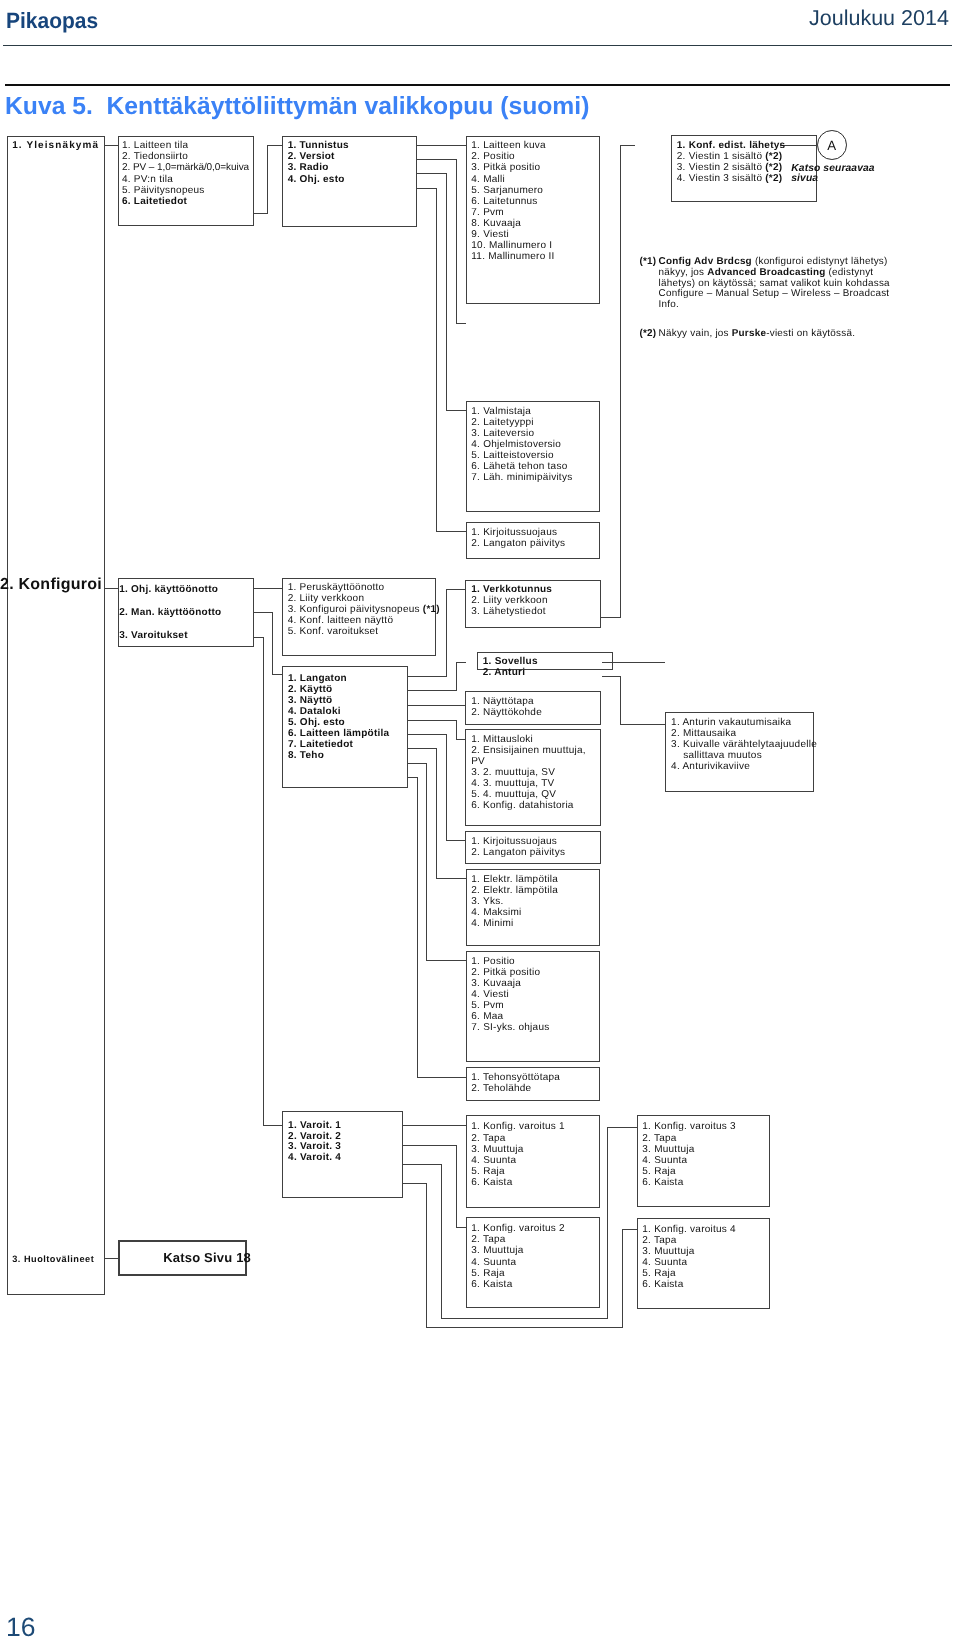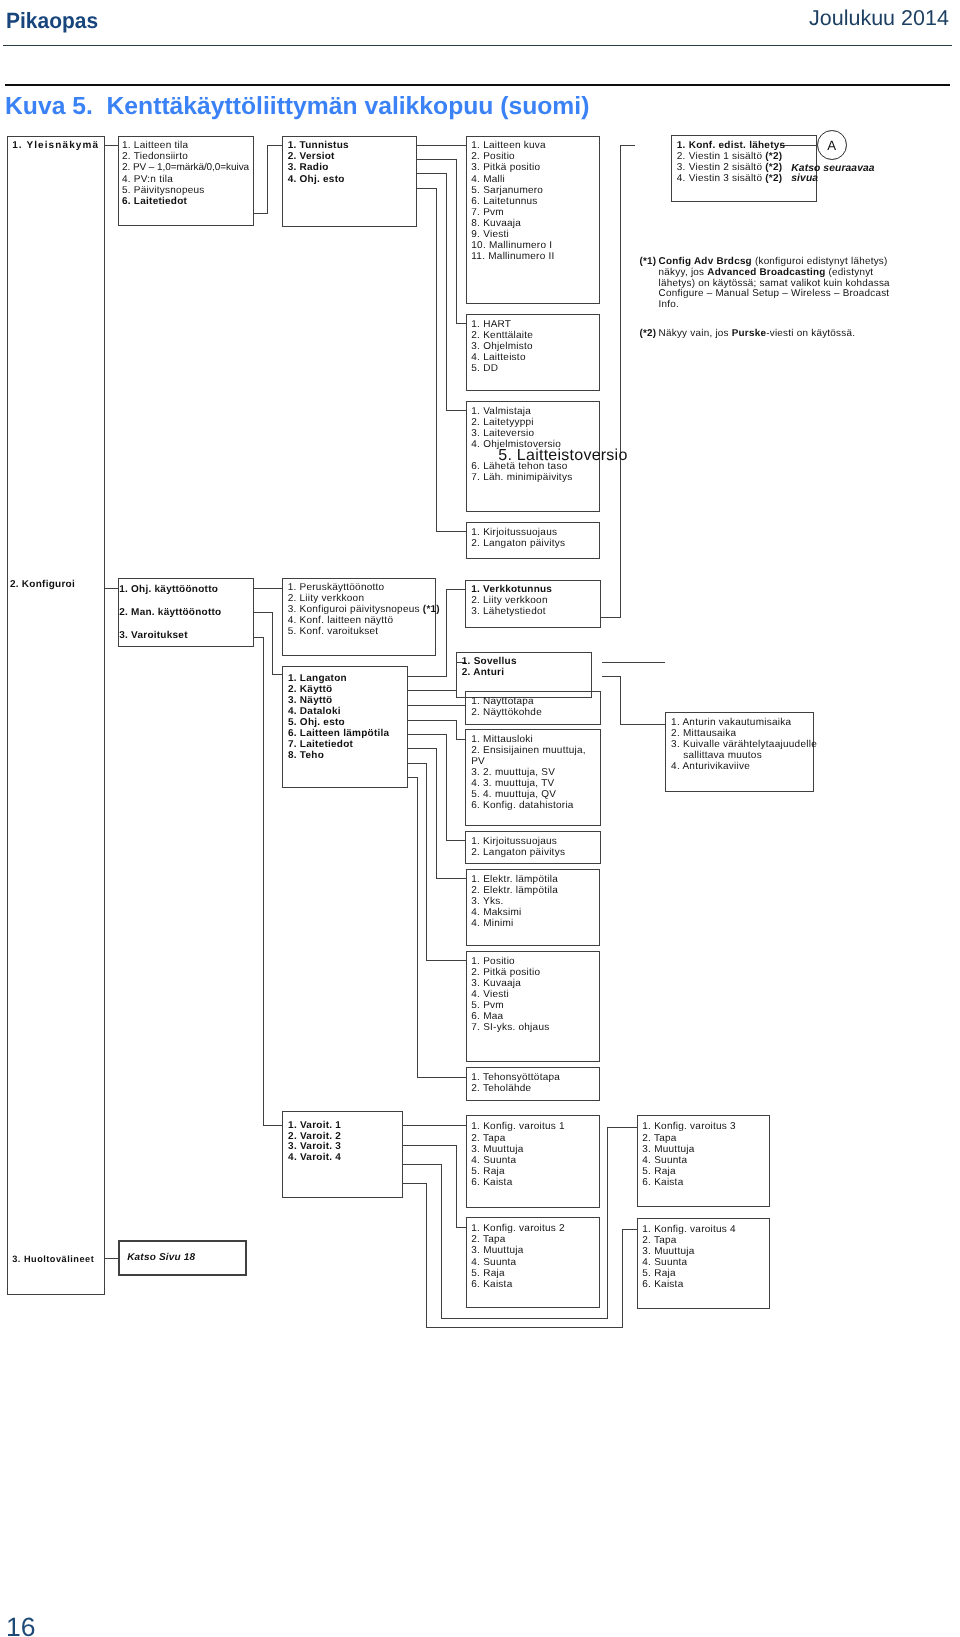--- a/index.html
+++ b/index.html
@@ -40,21 +40,21 @@
 <div id="page">
   <div class="hdr-left">Pikaopas</div>
   <div class="hdr-right">Joulukuu 2014</div>
   <div class="rule1"></div>
   <div class="rule2"></div>
   <div class="fig-title">Kuva 5.  Kenttäkäyttöliittymän valikkopuu (suomi)</div>
 
   <div id="diag">
   <div class="spine" style="left:7px;top:135.5px;width:97.8px;height:1159.3px;"></div>
   <div class="slabel" style="left:12.2px;top:140.2px;font-size:10px;line-height:11.2px;letter-spacing:1.1px;">1. Yleisnäkymä</div>
-  <div class="slabel" style="left:10px;top:578.6px;font-size:10px;line-height:11.2px;letter-spacing:0.25px;">2. Konfiguroi</div>
+  <div class="slabel" style="left:0;top:578.6px;font-size:16px;line-height:11.2px;letter-spacing:0.25px;">2. Konfiguroi</div>
   <div class="slabel" style="left:12.2px;top:1254.4px;font-size:9.2px;line-height:10.304px;letter-spacing:0.5px;">3. Huoltovälineet</div>
   <svg class="lines" viewBox="0 0 960 1637" width="960" height="1637">
     <polyline points="104.4,145.6 118.2,145.6" fill="none" stroke="#404040" stroke-width="1" shape-rendering="crispEdges"></polyline>
     <polyline points="253.6,213.2 267.1,213.2 267.1,145.6 281.9,145.6" fill="none" stroke="#404040" stroke-width="1" shape-rendering="crispEdges"></polyline>
     <polyline points="417.4,145.6 465.5,145.6" fill="none" stroke="#404040" stroke-width="1" shape-rendering="crispEdges"></polyline>
     <polyline points="417.4,159.7 456.2,159.7 456.2,323.3 465.5,323.3" fill="none" stroke="#404040" stroke-width="1" shape-rendering="crispEdges"></polyline>
     <polyline points="417.4,173.9 446.5,173.9 446.5,410.5 465.5,410.5" fill="none" stroke="#404040" stroke-width="1" shape-rendering="crispEdges"></polyline>
     <polyline points="417.4,188 436.6,188 436.6,531 465.5,531" fill="none" stroke="#404040" stroke-width="1" shape-rendering="crispEdges"></polyline>
     <polyline points="600.4,617.8 620.3,617.8 620.3,145 634.6,145" fill="none" stroke="#404040" stroke-width="1" shape-rendering="crispEdges"></polyline>
     <polyline points="780.1,145 817,145" fill="none" stroke="#404040" stroke-width="1" shape-rendering="crispEdges"></polyline>
@@ -98,33 +98,26 @@
         <div class="nline" style="font-size:10px;line-height:11.04px;letter-spacing:0.25px;"><span>3. Pitkä positio</span></div>
         <div class="nline" style="font-size:10px;line-height:11.04px;letter-spacing:0.25px;"><span>4. Malli</span></div>
         <div class="nline" style="font-size:10px;line-height:11.04px;letter-spacing:0.25px;"><span>5. Sarjanumero</span></div>
         <div class="nline" style="font-size:10px;line-height:11.04px;letter-spacing:0.25px;"><span>6. Laitetunnus</span></div>
         <div class="nline" style="font-size:10px;line-height:11.04px;letter-spacing:0.25px;"><span>7. Pvm</span></div>
         <div class="nline" style="font-size:10px;line-height:11.04px;letter-spacing:0.25px;"><span>8. Kuvaaja</span></div>
         <div class="nline" style="font-size:10px;line-height:11.04px;letter-spacing:0.25px;"><span>9. Viesti</span></div>
         <div class="nline" style="font-size:10px;line-height:11.04px;letter-spacing:0.25px;"><span>10. Mallinumero I</span></div>
         <div class="nline" style="font-size:10px;line-height:11.04px;letter-spacing:0.25px;"><span>11. Mallinumero II</span></div>
       </div>
-  <div class="nbox" style="left:465.5px;top:314.2px;width:134.9px;height:77.1px;border-width:1px;padding:3.8px 0 0 4.8px;">
-        <div class="nline" style="font-size:10px;line-height:11.04px;letter-spacing:0.25px;"><span>1. HART</span></div>
-        <div class="nline" style="font-size:10px;line-height:11.04px;letter-spacing:0.25px;"><span>2. Kenttälaite</span></div>
-        <div class="nline" style="font-size:10px;line-height:11.04px;letter-spacing:0.25px;"><span>3. Ohjelmisto</span></div>
-        <div class="nline" style="font-size:10px;line-height:11.04px;letter-spacing:0.25px;"><span>4. Laitteisto</span></div>
-        <div class="nline" style="font-size:10px;line-height:11.04px;letter-spacing:0.25px;"><span>5. DD</span></div>
-      </div>
   <div class="nbox" style="left:465.5px;top:401.2px;width:134.9px;height:110.5px;border-width:1px;padding:3.8px 0 0 4.8px;">
         <div class="nline" style="font-size:10px;line-height:11.04px;letter-spacing:0.25px;"><span>1. Valmistaja</span></div>
         <div class="nline" style="font-size:10px;line-height:11.04px;letter-spacing:0.25px;"><span>2. Laitetyyppi</span></div>
         <div class="nline" style="font-size:10px;line-height:11.04px;letter-spacing:0.25px;"><span>3. Laiteversio</span></div>
         <div class="nline" style="font-size:10px;line-height:11.04px;letter-spacing:0.25px;"><span>4. Ohjelmistoversio</span></div>
-        <div class="nline" style="font-size:16px;line-height:11.04px;letter-spacing:0.25px;margin-left:27px;"><span>5. Laitteistoversio</span></div>
+        <div class="nline" style="font-size:10px;line-height:11.04px;letter-spacing:0.25px;"><span>5. Laitteistoversio</span></div>
         <div class="nline" style="font-size:10px;line-height:11.04px;letter-spacing:0.25px;"><span>6. Lähetä tehon taso</span></div>
         <div class="nline" style="font-size:10px;line-height:11.04px;letter-spacing:0.25px;"><span>7. Läh. minimipäivitys</span></div>
       </div>
   <div class="nbox" style="left:465.5px;top:522.3px;width:134.9px;height:36.9px;border-width:1px;padding:3.8px 0 0 4.8px;">
         <div class="nline" style="font-size:10px;line-height:11.04px;letter-spacing:0.25px;"><span>1. Kirjoitussuojaus</span></div>
         <div class="nline" style="font-size:10px;line-height:11.04px;letter-spacing:0.25px;"><span>2. Langaton päivitys</span></div>
       </div>
   <div class="nbox" style="left:671px;top:135.2px;width:145.5px;height:67px;border-width:1px;padding:3.8px 0 0 4.8px;">
         <div class="nline" style="font-size:10px;line-height:11.04px;letter-spacing:0.25px;"><b>1. Konf. edist. lähetys</b></div>
         <div class="nline" style="font-size:10px;line-height:11.04px;letter-spacing:0.25px;"><span>2. Viestin 1 sisältö </span><b>(*2)</b></div>
@@ -151,21 +144,21 @@
         <div class="nline" style="font-size:10px;line-height:11.04px;letter-spacing:0.25px;"><b>5. Ohj. esto</b></div>
         <div class="nline" style="font-size:10px;line-height:11.04px;letter-spacing:0.25px;"><b>6. Laitteen lämpötila</b></div>
         <div class="nline" style="font-size:10px;line-height:11.04px;letter-spacing:0.25px;"><b>7. Laitetiedot</b></div>
         <div class="nline" style="font-size:10px;line-height:11.04px;letter-spacing:0.25px;"><b>8. Teho</b></div>
       </div>
   <div class="nbox" style="left:465.4px;top:579.6px;width:135.6px;height:48px;border-width:1px;padding:3.8px 0 0 4.8px;">
         <div class="nline" style="font-size:10px;line-height:11.04px;letter-spacing:0.25px;"><b>1. Verkkotunnus</b></div>
         <div class="nline" style="font-size:10px;line-height:11.04px;letter-spacing:0.25px;"><span>2. Liity verkkoon</span></div>
         <div class="nline" style="font-size:10px;line-height:11.04px;letter-spacing:0.25px;"><span>3. Lähetystiedot</span></div>
       </div>
-  <div class="nbox" style="left:456px;top:651.6px;width:136.1px;height:46px;border-width:1px;padding:3.8px 0 0 4.8px;">
+  <div class="nbox" style="left:477px;top:651.6px;width:136.1px;height:18px;border-width:1px;padding:3.8px 0 0 4.8px;">
         <div class="nline" style="font-size:10px;line-height:11.04px;letter-spacing:0.25px;"><b>1. Sovellus</b></div>
         <div class="nline" style="font-size:10px;line-height:11.04px;letter-spacing:0.25px;"><b>2. Anturi</b></div>
       </div>
   <div class="nbox" style="left:465.4px;top:691.2px;width:135.6px;height:33.6px;border-width:1px;padding:3.8px 0 0 4.8px;">
         <div class="nline" style="font-size:10px;line-height:11.04px;letter-spacing:0.25px;"><span>1. Näyttötapa</span></div>
         <div class="nline" style="font-size:10px;line-height:11.04px;letter-spacing:0.25px;"><span>2. Näyttökohde</span></div>
       </div>
   <div class="nbox" style="left:465.4px;top:729.2px;width:135.6px;height:97px;border-width:1px;padding:3.8px 0 0 4.8px;">
         <div class="nline" style="font-size:10px;line-height:11.04px;letter-spacing:0.25px;"><span>1. Mittausloki</span></div>
         <div class="nline" style="font-size:10px;line-height:11.04px;letter-spacing:0.25px;"><span>2. Ensisijainen muuttuja,</span></div>
@@ -238,21 +231,21 @@
       </div>
   <div class="nbox" style="left:636.5px;top:1218px;width:133.3px;height:90.6px;border-width:1px;padding:5.1px 0 0 4.8px;">
         <div class="nline" style="font-size:10px;line-height:11.04px;letter-spacing:0.25px;"><span>1. Konfig. varoitus 4</span></div>
         <div class="nline" style="font-size:10px;line-height:11.04px;letter-spacing:0.25px;"><span>2. Tapa</span></div>
         <div class="nline" style="font-size:10px;line-height:11.04px;letter-spacing:0.25px;"><span>3. Muuttuja</span></div>
         <div class="nline" style="font-size:10px;line-height:11.04px;letter-spacing:0.25px;"><span>4. Suunta</span></div>
         <div class="nline" style="font-size:10px;line-height:11.04px;letter-spacing:0.25px;"><span>5. Raja</span></div>
         <div class="nline" style="font-size:10px;line-height:11.04px;letter-spacing:0.25px;"><span>6. Kaista</span></div>
       </div>
   <div class="nbox" style="left:118px;top:1240.1px;width:129.4px;height:36.3px;border-width:2px;padding:8px 0 0 7.2px;">
-        <div class="nline" style="font-size:10px;line-height:16px;letter-spacing:0.2px;font-style:italic;font-weight:bold;"><b>Katso Sivu 18</b></div>
+        <div class="nline" style="font-size:13px;line-height:16px;letter-spacing:0.2px;font-weight:bold;margin-left:36px;"><b>Katso Sivu 18</b></div>
       </div>
   <div class="circ" style="left:816.9px;top:129.9px;width:29.8px;height:29.8px;">A</div>
   <div class="ccap" style="left:791.3px;top:164px;font-size:10.3px;line-height:10.4px;"><div style="line-height:10.4px;">Katso seuraavaa</div><div style="line-height:10.4px;">sivua</div></div>
   <div class="nmark" style="left:639.4px;top:257.2px;font-size:9.9px;line-height:10.65px;">(*1)</div>
   <div class="note" style="left:658.6px;top:257.2px;font-size:9.9px;line-height:10.65px;"><div style="line-height:10.65px;"><b>Config Adv Brdcsg </b><span>(konfiguroi edistynyt lähetys)</span></div><div style="line-height:10.65px;"><span>näkyy, jos </span><b>Advanced Broadcasting</b><span> (edistynyt</span></div><div style="line-height:10.65px;"><span>lähetys) on käytössä; samat valikot kuin kohdassa</span></div><div style="line-height:10.65px;"><span>Configure – Manual Setup – Wireless – Broadcast</span></div><div style="line-height:10.65px;"><span>Info.</span></div></div>
   <div class="nmark" style="left:639.4px;top:329.2px;font-size:9.9px;line-height:10.65px;">(*2)</div>
   <div class="note" style="left:658.6px;top:329.2px;font-size:9.9px;line-height:10.65px;"><div style="line-height:10.65px;"><span>Näkyy vain, jos </span><b>Purske</b><span>-viesti on käytössä.</span></div></div>
   </div>
 
   <div class="pageno">16</div>

